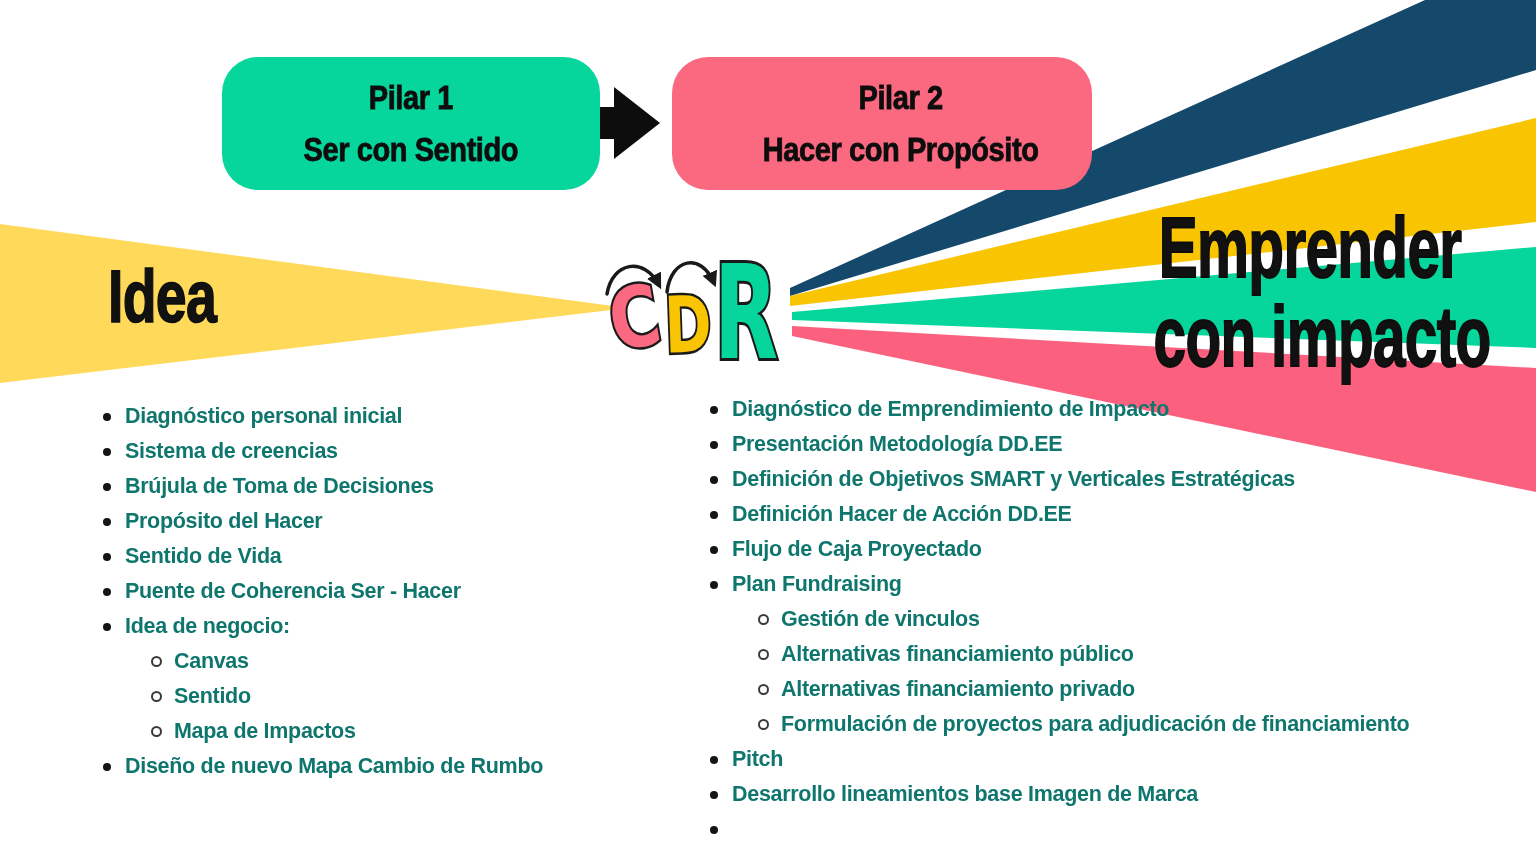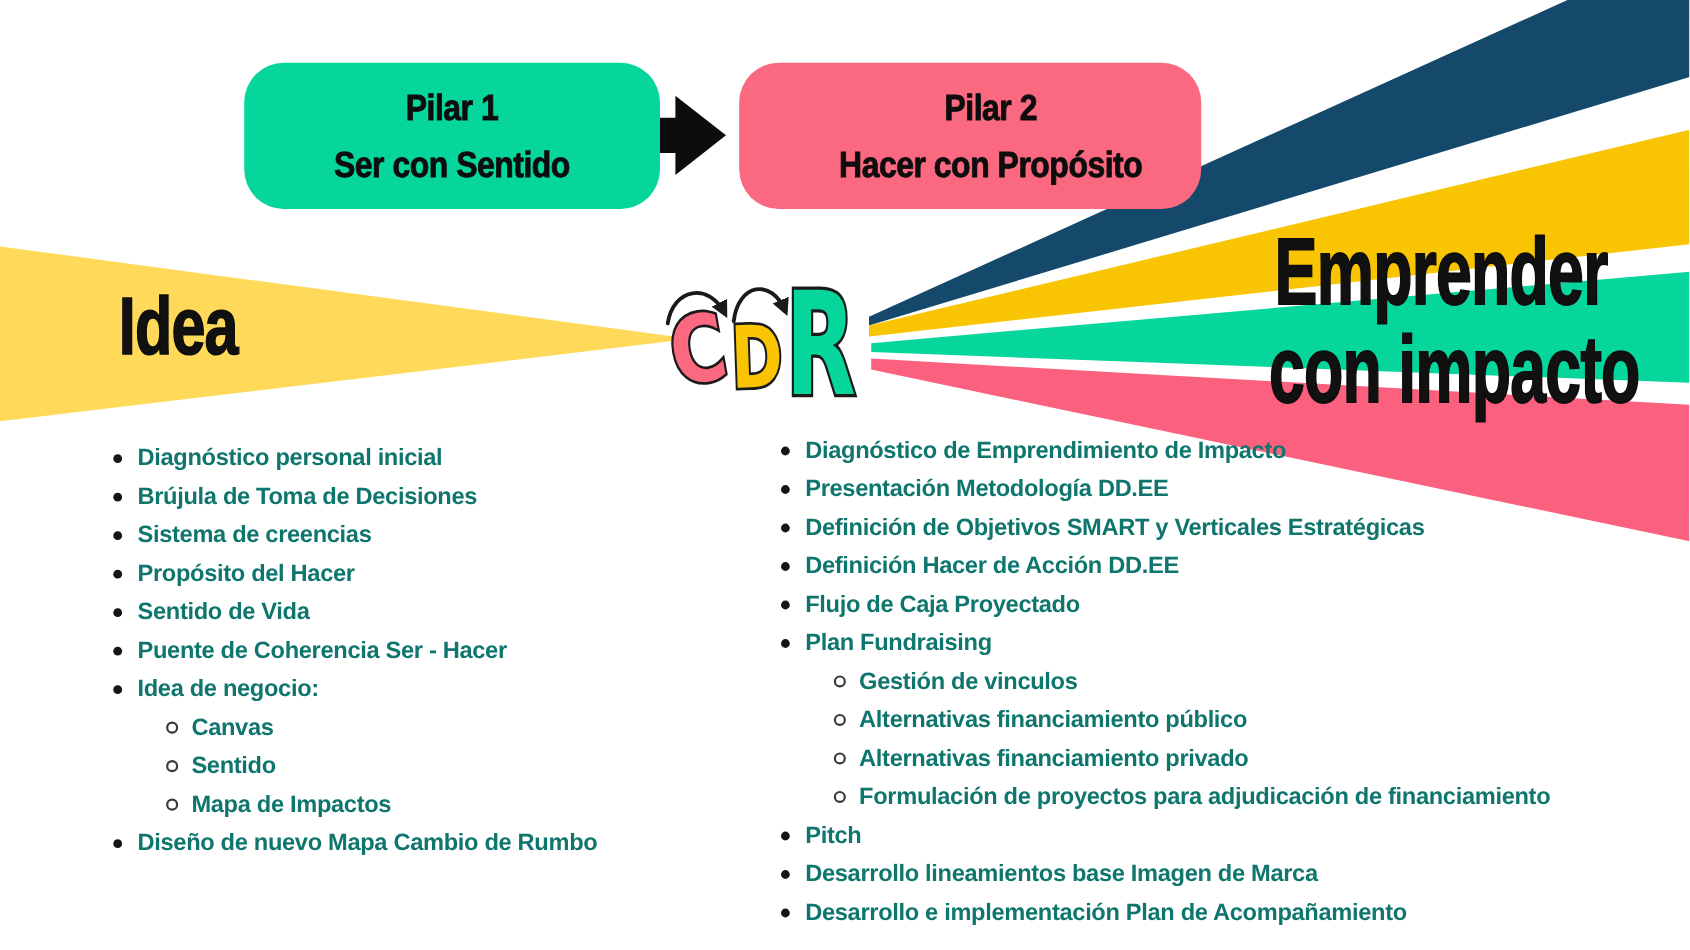--- a/index.html
+++ b/index.html
@@ -95,28 +95,28 @@
     <div>con impacto</div>
   </div>
 
   <ul class="plist" id="left-list">
       <li class="lv1">
         <span class="bullet"></span>
         <span>Diagnóstico personal inicial</span>
       </li>
       <li class="lv1">
         <span class="bullet"></span>
+        <span>Sistema de creencias</span>
+      </li>
+      <li class="lv1">
+        <span class="bullet"></span>
         <span>Brújula de Toma de Decisiones</span>
       </li>
       <li class="lv1">
         <span class="bullet"></span>
-        <span>Sistema de creencias</span>
-      </li>
-      <li class="lv1">
-        <span class="bullet"></span>
         <span>Propósito del Hacer</span>
       </li>
       <li class="lv1">
         <span class="bullet"></span>
         <span>Sentido de Vida</span>
       </li>
       <li class="lv1">
         <span class="bullet"></span>
         <span>Puente de Coherencia Ser - Hacer</span>
       </li>
@@ -186,17 +186,16 @@
       <li class="lv1">
         <span class="bullet"></span>
         <span>Pitch</span>
       </li>
       <li class="lv1">
         <span class="bullet"></span>
         <span>Desarrollo lineamientos base Imagen de Marca</span>
       </li>
       <li class="lv1">
         <span class="bullet"></span>
-        <span>Desarrollo e implementación Plan de Acompañamiento</span>
       </li>
     </ul>
 
 </div>
 
 </body></html>

